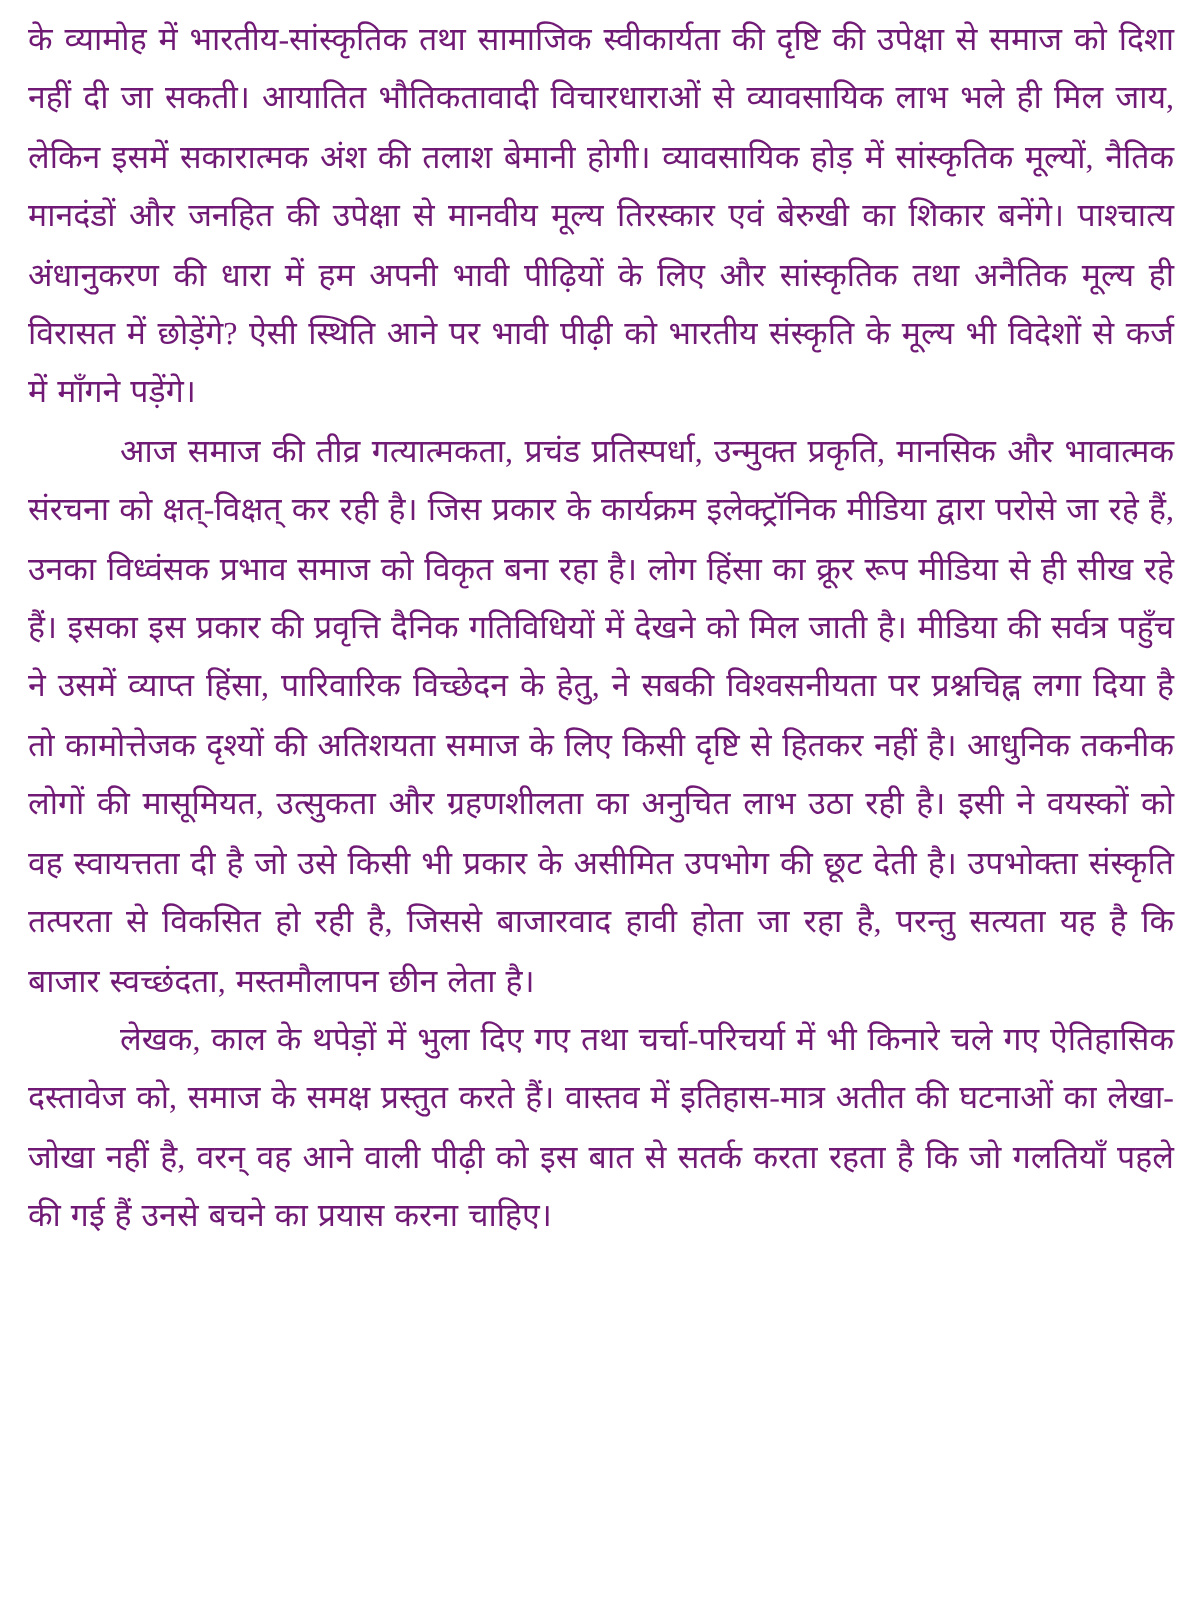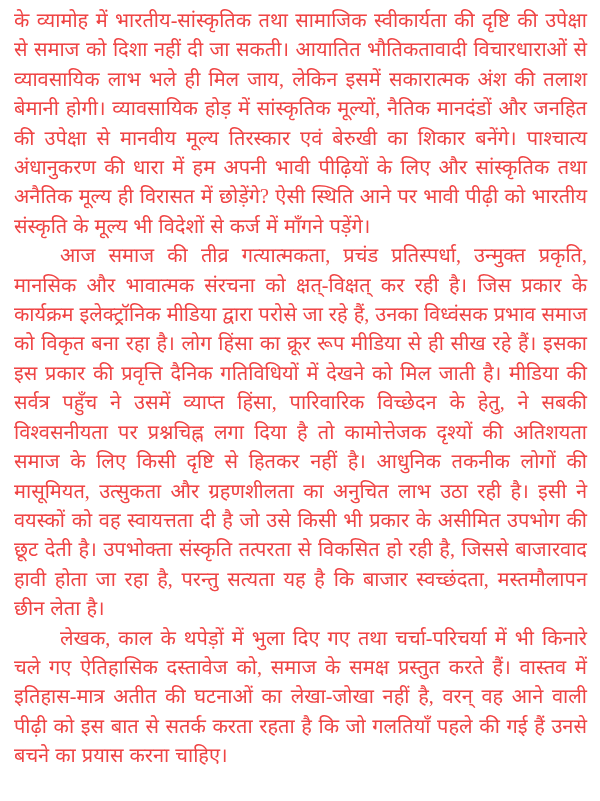--- a/index.html
+++ b/index.html
@@ -11,23 +11,23 @@
     width: 600px;
     height: 801px;
     overflow: hidden;
   }
   .page {
     box-sizing: border-box;
     width: 600px;
     height: 801px;
     padding: 6px 13px 0 14px;
     background: #ffffff;
-    color: #ef4444;
+    color: #701a75;
     font-family: "Liberation Serif", "DejaVu Serif", serif;
-    font-size: 20px;
+    font-size: 16px;
     line-height: 29.4px;
     text-align: justify;
   }
   .para {
     margin: 0;
     padding: 0;
     text-indent: 46px;
     word-spacing: 1px;
   }
   .para.no-indent {

